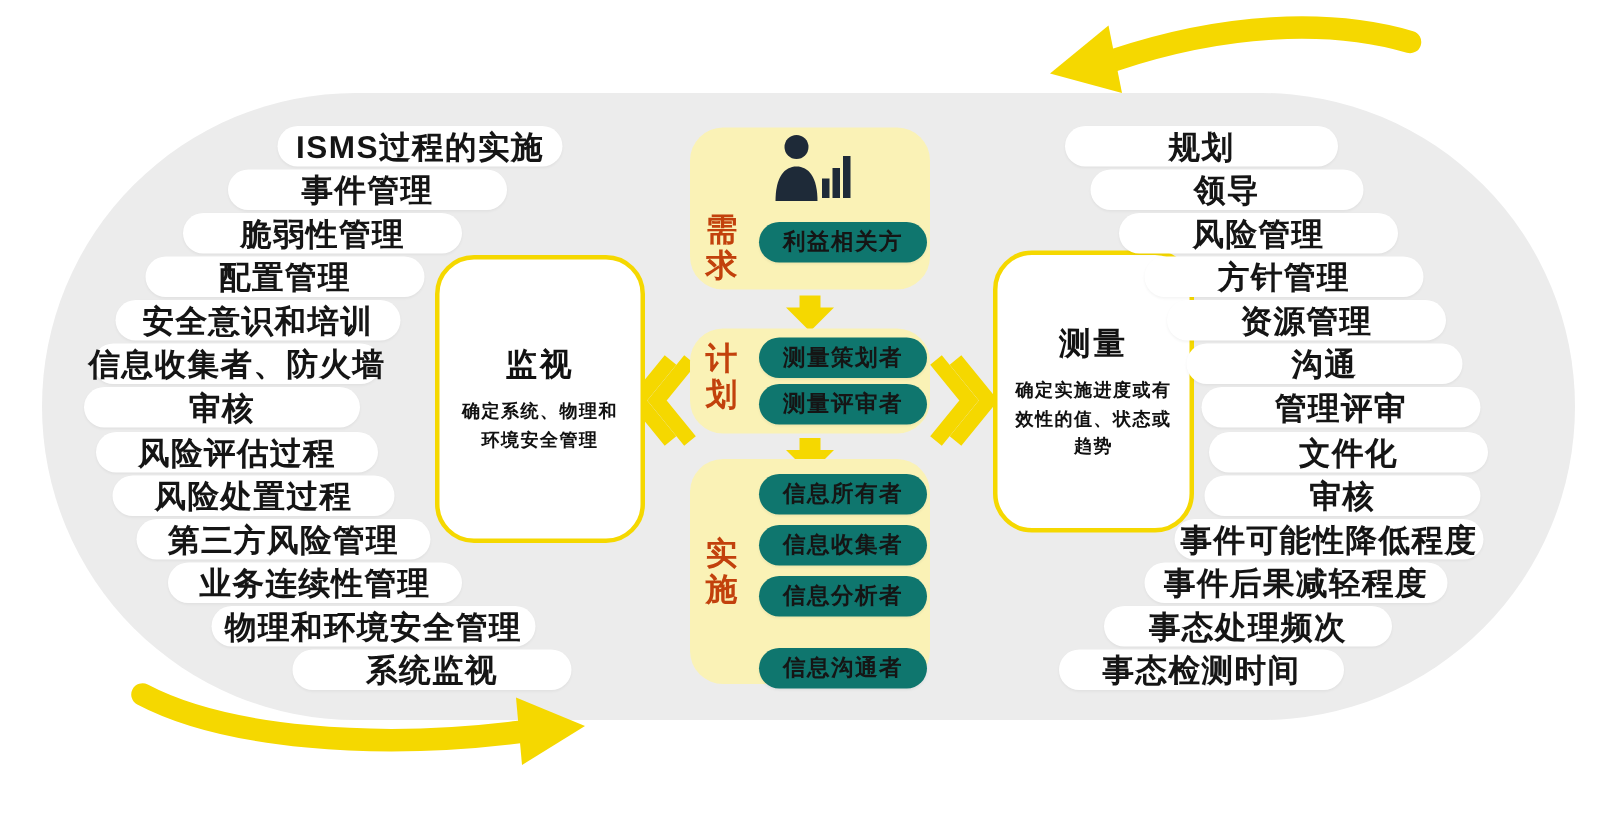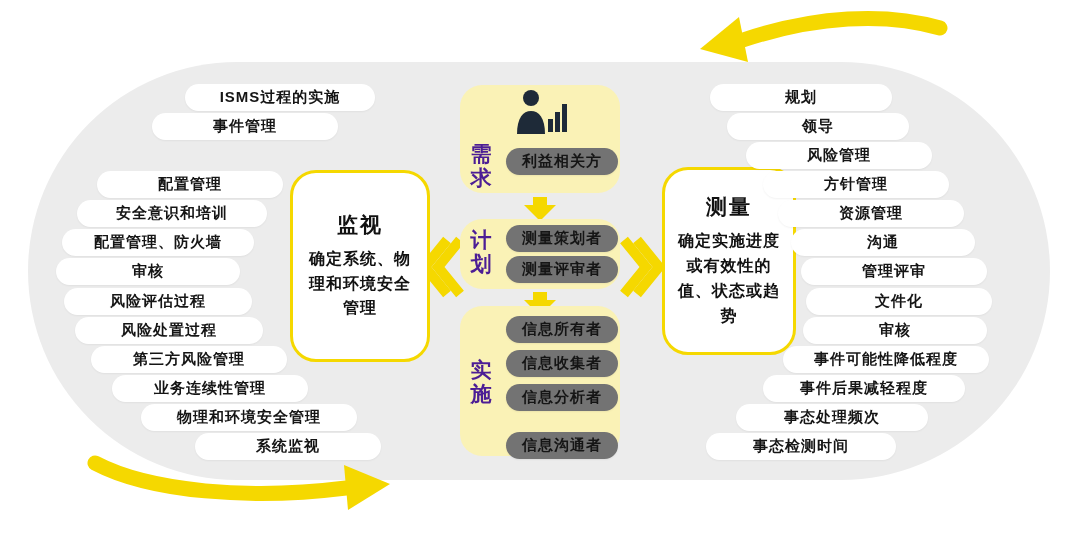--- a/index.html
+++ b/index.html
@@ -7,39 +7,39 @@
     position:relative;width:1080px;height:544px;overflow:hidden;background:#ffffff;
     font-family:"Liberation Sans","DejaVu Sans",sans-serif;color:#111;
   }
   .capsule{
     position:absolute;left:28px;top:62px;width:1022px;height:418px;
     background:#ECECEC;border-radius:209px;
   }
   .pill{
     position:absolute;height:27px;background:#ffffff;border-radius:14px;
     display:flex;align-items:center;justify-content:center;
-    font-size:15px;font-weight:700;letter-spacing:1px;color:#151515;
+    font-size:21px;font-weight:700;letter-spacing:1px;color:#151515;
     box-shadow:0 1px 2px rgba(0,0,0,0.05);white-space:nowrap;
   }
   .io-box{
     position:absolute;background:#ffffff;border:3px solid #F5D800;border-radius:26px;
     display:flex;flex-direction:column;align-items:center;justify-content:center;
     text-align:center;box-sizing:border-box;padding:8px 12px;
   }
   .io-title{font-size:21px;font-weight:700;letter-spacing:2px;margin-bottom:8px;}
-  .io-desc{font-size:16px;font-weight:700;line-height:1.55;letter-spacing:1px;font-family:Liberation Serif, serif;}
+  .io-desc{font-size:12px;font-weight:700;line-height:1.55;letter-spacing:1px;font-family:Liberation Serif, serif;}
   .stage-block{
     position:absolute;left:460px;width:160px;background:#FAF2B6;border-radius:22px;
   }
   .stage-label{
     position:absolute;left:469px;width:24px;font-size:21px;font-weight:700;
-    line-height:1.15;text-align:center;word-break:break-all;color:#4c1d95;
+    line-height:1.15;text-align:center;word-break:break-all;color:#c2410c;
   }
   .role-pill{
-    position:absolute;left:506px;width:112px;height:27px;background:#737373;border-radius:14px;
+    position:absolute;left:506px;width:112px;height:27px;background:#0f766e;border-radius:14px;
     display:flex;align-items:center;justify-content:center;
     font-size:15px;font-weight:700;letter-spacing:1px;color:#151515;
     box-shadow:0 1px 2px rgba(0,0,0,0.06);white-space:nowrap;
   }
   .overlay{position:absolute;left:0;top:0;width:1080px;height:544px;pointer-events:none;}
   .icon-wrap{position:absolute;left:512px;top:88px;width:56px;height:48px;}
 </style>
 </head>
 <body>
 
@@ -63,23 +63,24 @@
     <g>
       <polyline points="624,240 646,267 624,294" fill="none" stroke="#F5D800" stroke-width="10"></polyline>
       <polyline points="637,240 659,267 637,294" fill="none" stroke="#F5D800" stroke-width="10"></polyline>
     </g>
     <polygon points="533,197 547,197 547,205 556,205 540,221 524,205 533,205" fill="#F5D800"></polygon>
     <polygon points="533,292 547,292 547,300 556,300 540,316 524,300 533,300" fill="#F5D800"></polygon>
   </svg>
 
   <div class="pill" style="left:185px;top:84px;width:190px;">ISMS过程的实施</div>
   <div class="pill" style="left:152px;top:113px;width:186px;">事件管理</div>
+  <div class="pill" style="left:122px;top:142px;width:186px;">脆弱性管理</div>
   <div class="pill" style="left:97px;top:171px;width:186px;">配置管理</div>
   <div class="pill" style="left:77px;top:200px;width:190px;">安全意识和培训</div>
-  <div class="pill" style="left:62px;top:229px;width:192px;">配置管理、防火墙</div>
+  <div class="pill" style="left:62px;top:229px;width:192px;">信息收集者、防火墙</div>
   <div class="pill" style="left:56px;top:258px;width:184px;">审核</div>
   <div class="pill" style="left:64px;top:288px;width:188px;">风险评估过程</div>
   <div class="pill" style="left:75px;top:317px;width:188px;">风险处置过程</div>
   <div class="pill" style="left:91px;top:346px;width:196px;">第三方风险管理</div>
   <div class="pill" style="left:112px;top:375px;width:196px;font-family:Liberation Serif, serif;">业务连续性管理</div>
   <div class="pill" style="left:195px;top:433px;width:186px;">系统监视</div>
   <div class="pill" style="left:141px;top:404px;width:216px;">物理和环境安全管理</div>
 
   <div class="io-box" style="left:290px;top:170px;width:140px;height:192px;">
     <div class="io-title">监视</div>

